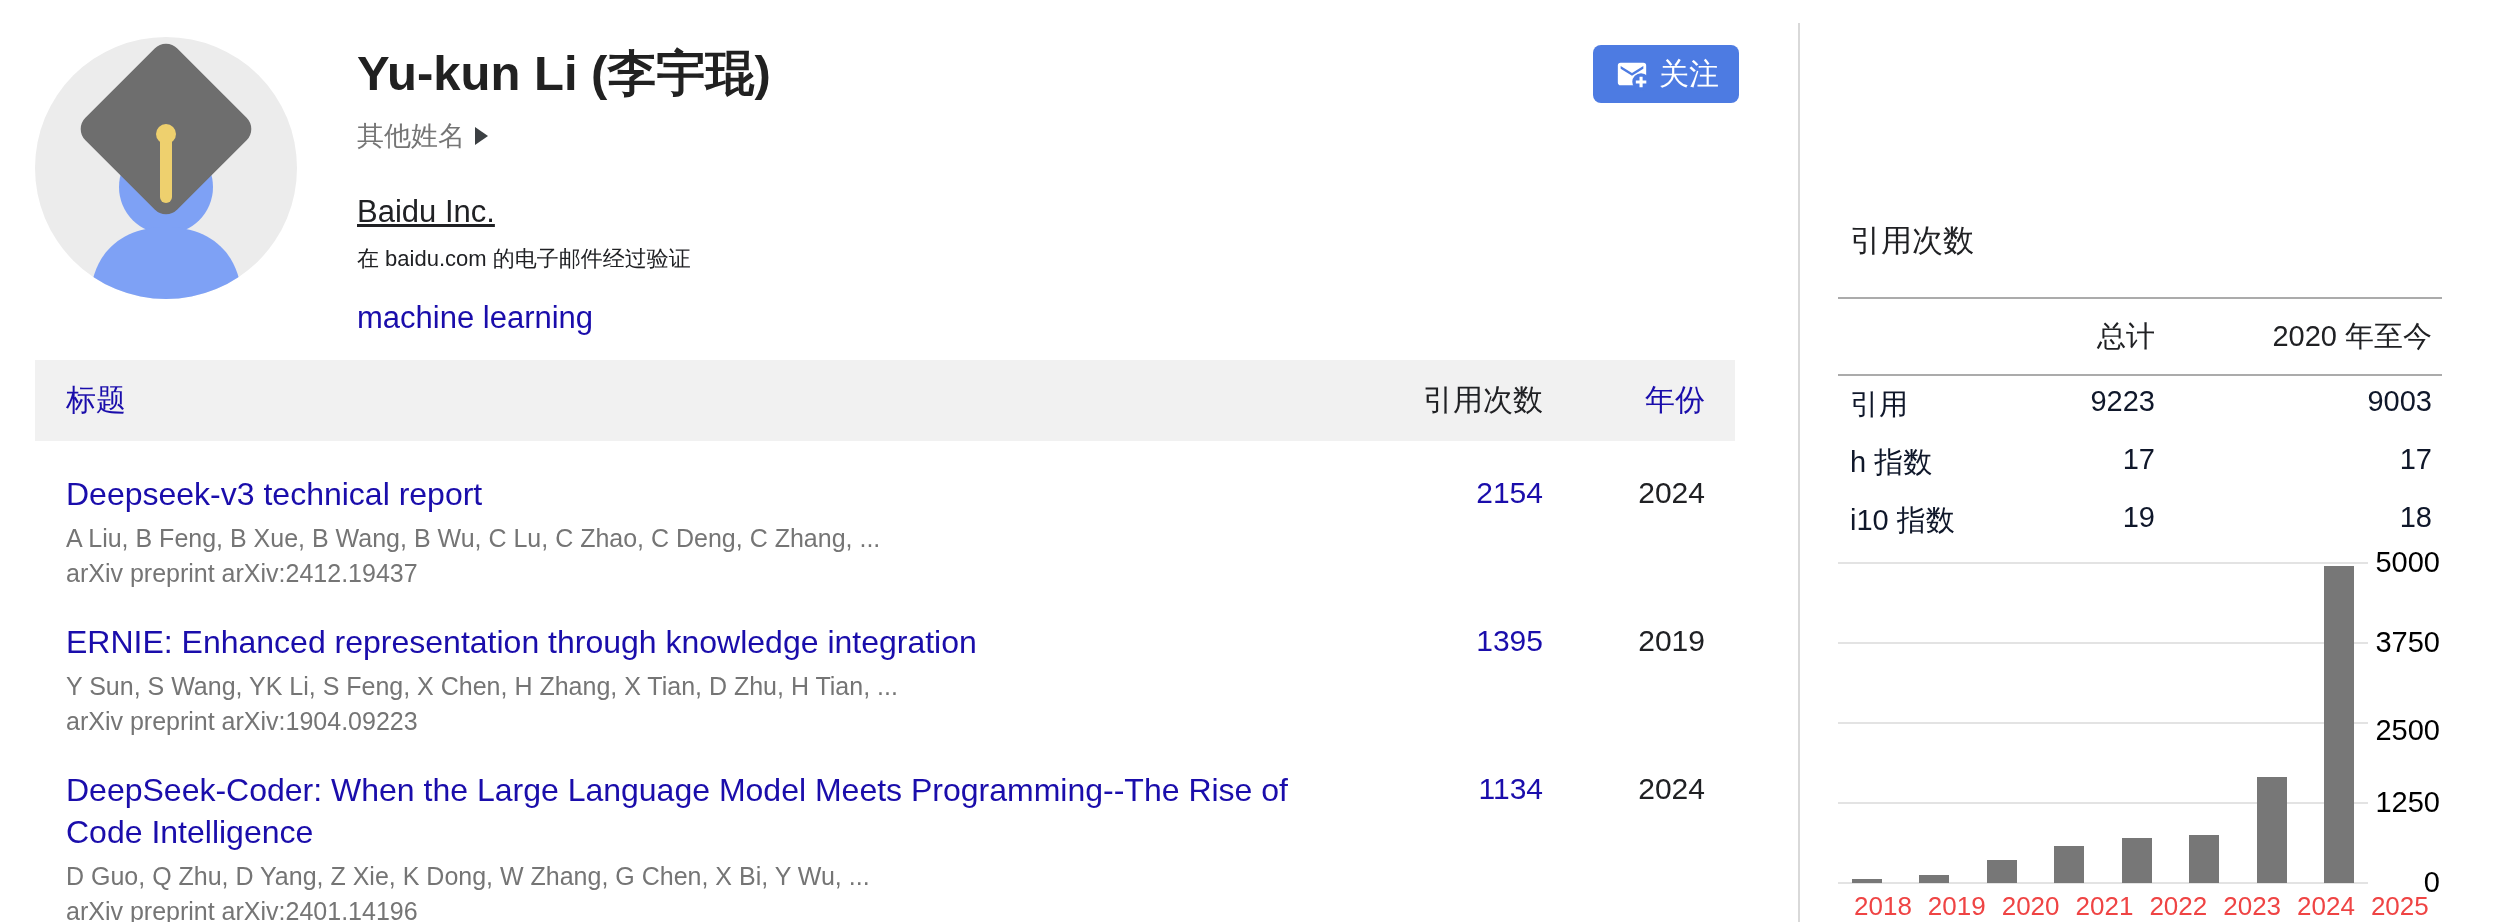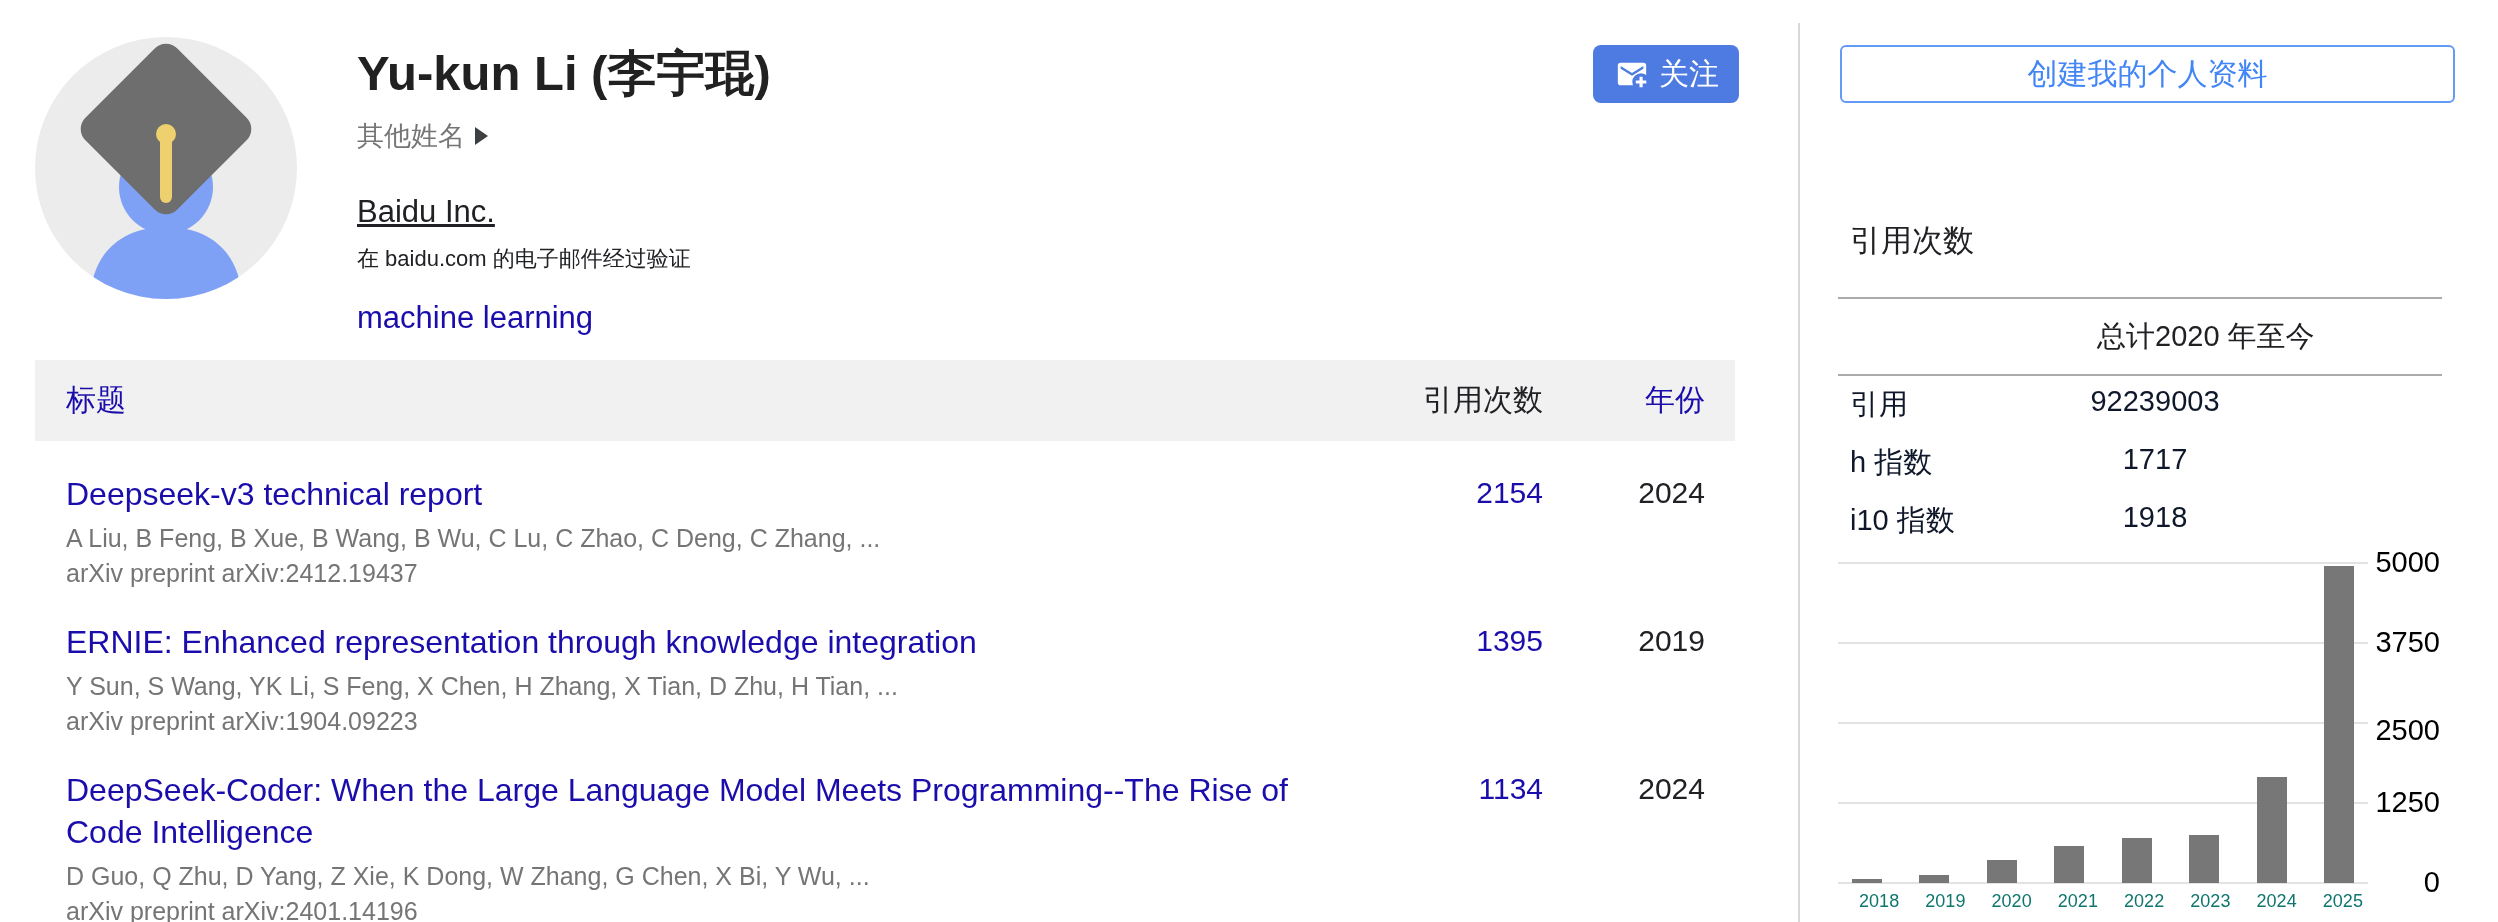--- a/index.html
+++ b/index.html
@@ -51,32 +51,32 @@
                 display:flex; align-items:center; justify-content:center; cursor:pointer; }
 
   .citedby { position:absolute; left:1838px; top:220px; width:604px; }
   .cb-title { font-size:31px; font-weight:400; color:#202124; padding-left:12px; }
   .cb-head { display:flex; margin-top:35px; border-top:2px solid #ababab; border-bottom:2px solid #ababab;
              padding:18px 10px 17px 12px; font-size:29px; color:#202124; }
   .cb-row  { display:flex; padding:9px 10px 9px 12px; font-size:29px; color:#0f172a; }
   .cb-row:first-of-type { padding-top:16px; }
   .cb-label { flex:1; text-align:left; }
   .cb-all   { width:150px; text-align:right; }
-  .cb-since { width:277px; }
+  .cb-since { width:277px; text-align:right; }
 
   
   .chart { position:absolute; left:1838px; top:563px; width:604px; height:359px; }
   .plot { position:absolute; left:0; top:0; width:530px; height:320px; }
   .gridline { position:absolute; left:0; right:0; height:2px; background:#e3e3e3; }
   .bars { position:absolute; left:0; right:0; top:0; bottom:0; display:flex;
           align-items:flex-end; justify-content:space-between; padding:0 14px; }
   .bar { width:30px; background:#777777; cursor:pointer; }
   .xlabels { position:absolute; left:0; top:328px; width:530px; display:flex;
              justify-content:space-between; }
-  .xlab { width:60px; text-align:center; font-size:18px; color:#0f766e;margin-left:16px; }
+  .xlab { width:60px; text-align:center; font-size:26px; color:#ef4444;margin-left:16px; }
   .ylabels { position:absolute; left:530px; top:0; width:74px; height:320px; }
   .ylab { position:absolute; right:2px; font-size:29px; color:#000000; text-align:left; }
 </style>
 </head>
 <body>
 
 <div class="screen">
 
   <div class="avatar">
     <svg viewBox="0 0 262 262" width="262" height="262">
@@ -149,23 +149,20 @@
       <div class="pub-main">
         <div class="pub-title">DeepSeek-Coder: When the Large Language Model Meets Programming--The Rise of Code Intelligence</div>
         <div class="pub-authors">D Guo, Q Zhu, D Yang, Z Xie, K Dong, W Zhang, G Chen, X Bi, Y Wu, ...</div>
         <div class="pub-venue">arXiv preprint arXiv:2401.14196</div>
       </div>
       <div class="pub-cited">1134</div>
       <div class="pub-year">2024</div>
     </div>
   </div>
 
-  <button class="create-btn">
-    <span>创建我的个人资料</span>
-  </button>
 
   <div class="citedby">
     <div class="cb-title">引用次数</div>
     <div class="cb-head">
       <span class="cb-label"></span>
       <span class="cb-all">总计</span>
       <span class="cb-since">2020 年至今</span>
     </div>
     <div class="cb-row">
       <span class="cb-label">引用</span>

